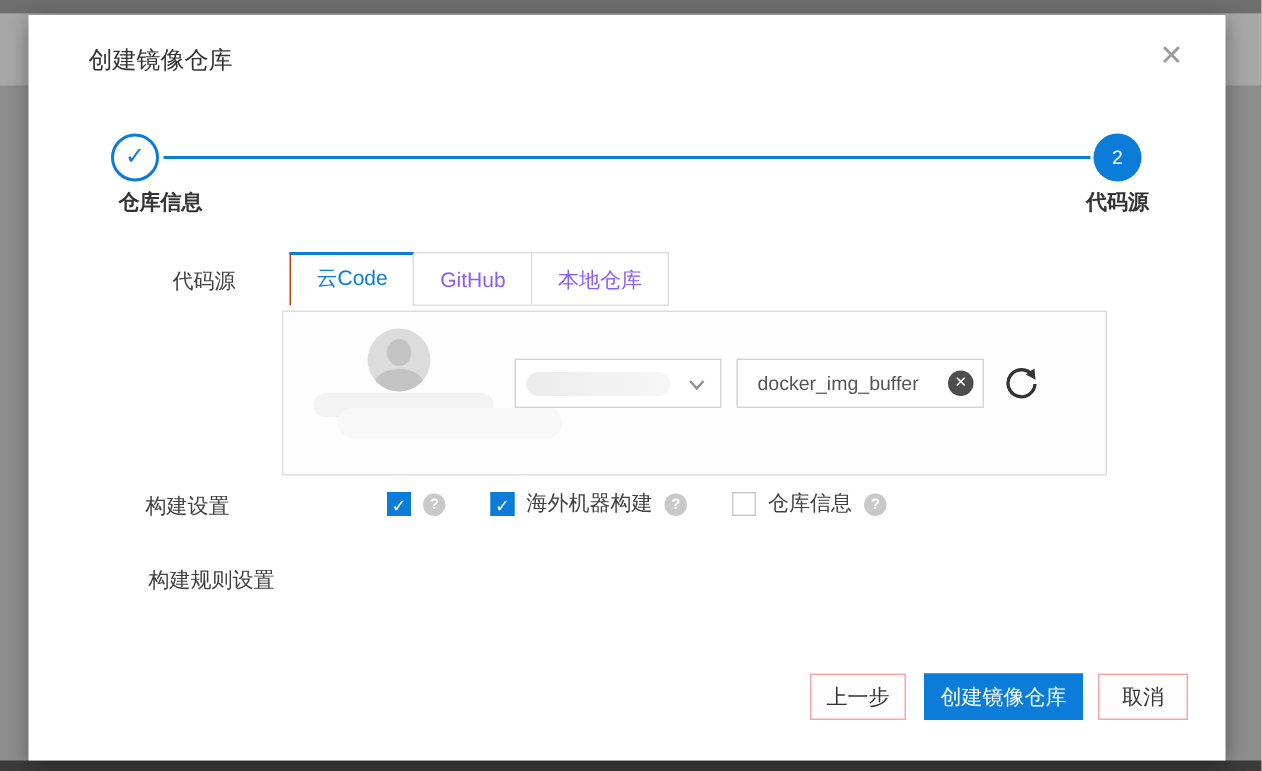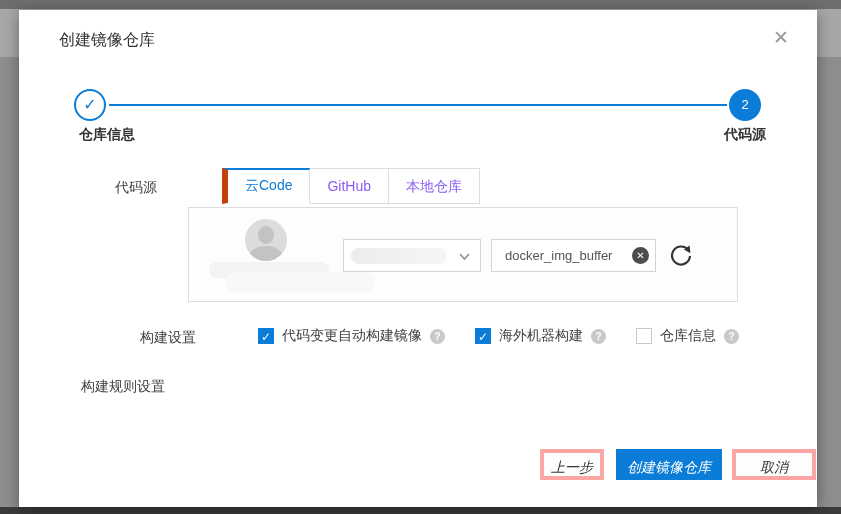--- a/index.html
+++ b/index.html
@@ -28,25 +28,25 @@
   .step-label { position:absolute; top:116px; font-size:14px; font-weight:700; color:#333; }
   .step-label.s1 { left:60px; }
   .step-label.s2 { left:705px; width:42px; text-align:center; }
 
   .form-label { position:absolute; font-size:14px; color:#404040; }
 
   
   .tabs { position:absolute; left:174px; top:158px; display:flex; height:36px; }
   .tab { padding:0 17px; line-height:34px; font-size:14px; color:#8b5cf6; background:#fff;
          border:1px solid #ddd; border-left:none; cursor:pointer; }
-  .tab:first-child { border-left:6px solid #c2410c;margin-left:29px; }
+  .tab:first-child { border-left:1px solid #c2410c; }
   .tab.active { color:var(--accent); border-top:2px solid var(--accent); border-bottom:1px solid #fff; line-height:31px; }
 
   
-  .panel { position:absolute; left:169px; top:197px; width:550px; height:95px; background:#fdfdfd; border:1px solid #ddd; }
+  .panel { position:absolute; left:169px; top:197px; width:550px; height:110px; background:#fdfdfd; border:1px solid #ddd; }
   .avatar { position:absolute; left:56px; top:11px; width:42px; height:42px; border-radius:50%;
             background:#dcdcdc; overflow:hidden; }
   .avatar .head { position:absolute; left:13px; top:7px; width:16px; height:18px; border-radius:50%; background:#c3c3c3; }
   .avatar .body { position:absolute; left:4px; top:27px; width:34px; height:22px; border-radius:50%; background:#c3c3c3; }
   .blur1 { position:absolute; left:20px; top:54px; width:120px; height:16px; border-radius:9px; background:#f3f3f3; }
   .blur2 { position:absolute; left:36px; top:64px; width:150px; height:20px; border-radius:11px; background:#f8f8f8; }
 
   .selectbox { position:absolute; left:154px; top:31px; width:138px; height:33px; background:#fff;
                border:1px solid #d4d4d4; cursor:pointer; }
   .sel-redact { position:absolute; left:7px; top:8px; width:96px; height:16px; border-radius:8px;
@@ -65,25 +65,25 @@
   .cbx { width:16px; height:16px; border:1px solid #c9c9c9; background:#fff; display:inline-block; cursor:pointer; }
   .cbx.on { background:var(--accent); border-color:var(--accent); color:#fff; font-size:12px; line-height:16px; text-align:center; }
   .help { width:15px; height:15px; border-radius:50%; background:#c9c9c9; color:#fff; font-size:10px; font-weight:700;
           line-height:15px; text-align:center; display:inline-block; cursor:pointer; }
   .gap { width:14px; }
 
   .rule-text { position:absolute; left:239px; top:368px; font-size:14px; color:#5e5e5e; }
 
   
   .btn { position:absolute; top:439px; height:31px; font-size:14px; text-align:center; line-height:29px; cursor:pointer;
-         background:#fdfdfd; border:4px solid #fca5a5; color:#333;font-style:italic; }
+         background:#fdfdfd; border:1px solid #fca5a5; color:#333; }
   .btn.primary { background:var(--accent); border-color:var(--accent); color:#fff; }
   .btn-prev   { left:521px; width:64px; }
   .btn-submit { left:597px; width:106px; }
-  .btn-cancel { left:713px; width:84px; }
+  .btn-cancel { left:713px; width:60px; }
 </style>
 </head>
 <body>
 
 <div class="bk-top"></div>
 <div class="bk-header"></div>
 <div class="bk-bottom"></div>
 
 <div class="dialog">
 
@@ -123,33 +123,32 @@
 
     <input class="repo-input" value="docker_img_buffer" style="">
     <div class="clear-icon">✕</div>
 
     <svg class="refresh" viewBox="0 0 24 24">
       <path d="M19.3 6.2 A 9 9 0 1 0 21 12" fill="none" stroke="#333" stroke-width="2.2"></path>
       <polygon points="20.6,1.6 21.4,9.2 14.9,5.6" fill="#333"></polygon>
     </svg>
   </div>
 
-  <div class="form-label" style="left:78px; top:319px;margin-left:43px;">构建设置</div>
+  <div class="form-label" style="left:78px; top:319px;">构建设置</div>
   <div class="opt-row">
     <span class="cbx on">✓</span>
-    <span>代码变更自动构建镜像</span>
     <span class="help">?</span>
     <span class="gap"></span>
     <span class="cbx on">✓</span>
     <span>海外机器构建</span>
     <span class="help">?</span>
     <span class="gap"></span>
     <span class="cbx"></span>
     <span>仓库信息</span>
     <span class="help">?</span>
   </div>
 
-  <div class="form-label" style="left:62px; top:368px;">构建规则设置</div>
+  <div class="form-label" style="left:80px; top:368px;">构建规则设置</div>
 
   <div class="btn btn-prev">上一步</div>
   <div class="btn primary btn-submit">创建镜像仓库</div>
   <div class="btn btn-cancel">取消</div>
 </div>
 
 </body></html>

